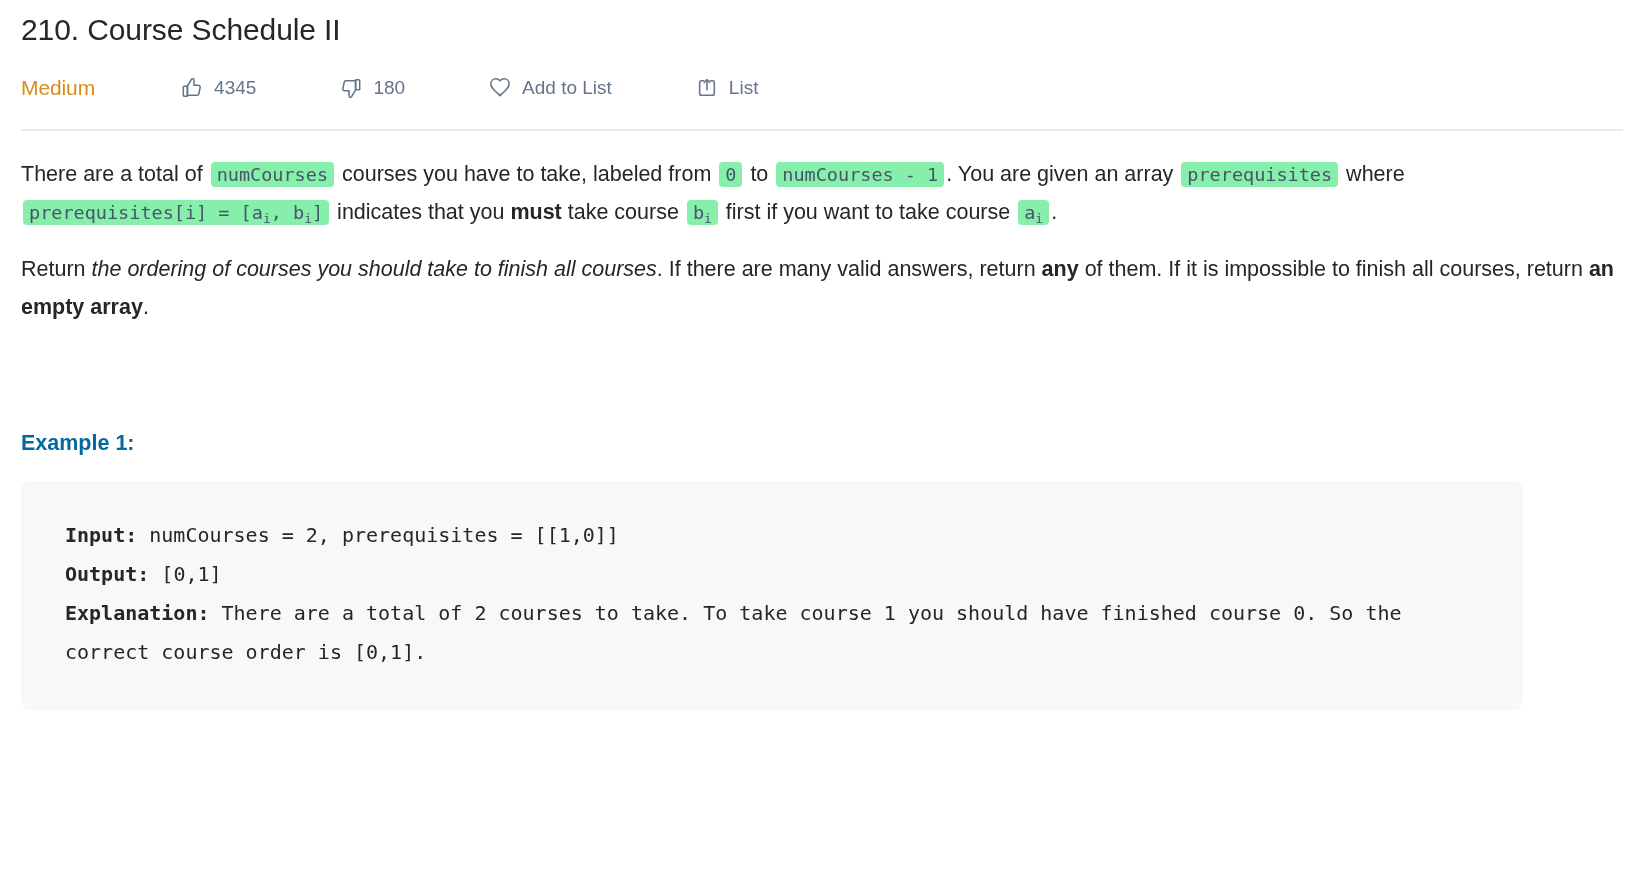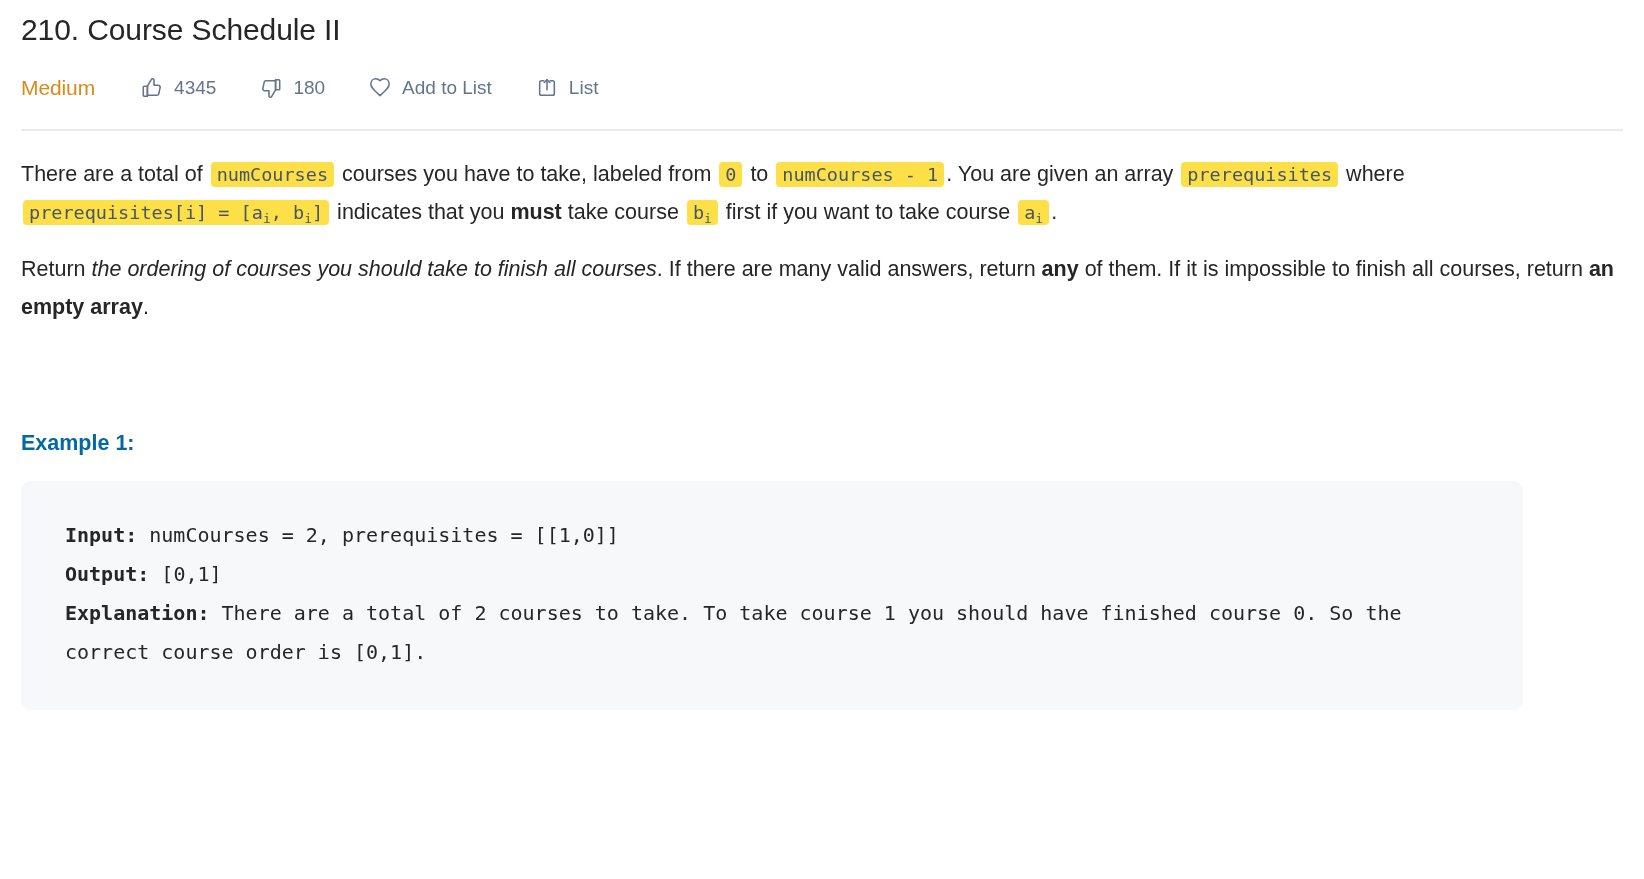--- a/index.html
+++ b/index.html
@@ -30,20 +30,21 @@
     padding-top: 10px;
     letter-spacing: -0.1px;
   }
 
   
   .action-bar {
     display: flex;
     align-items: center;
     margin-top: 22px;
     height: 34px;
+    gap: 40px;
   }
   .difficulty {
     font-size: 21px;
     font-weight: 500;
     color: #d98b18;
     margin-right: 46px;
     letter-spacing: -0.1px;
   }
   .action {
     display: flex;
@@ -84,21 +85,21 @@
     margin: 17px 0 0 0;
     padding-left: 76px;
     list-style: disc;
   }
   .content li::marker { font-size: 20px; }
   .para-return { margin-top: 18px !important; }
 
   code.inline {
     font-family: "DejaVu Sans Mono", "Liberation Mono", monospace;
     font-size: 18.5px;
-    background: #fde047;
+    background: #86efac;
     color: #475569;
     border-radius: 4px;
     padding: 2px 6px;
     margin: 0 2px;
     white-space: pre;
   }
   code.inline sub {
     font-size: 13px;
     line-height: 0;
     vertical-align: baseline;

